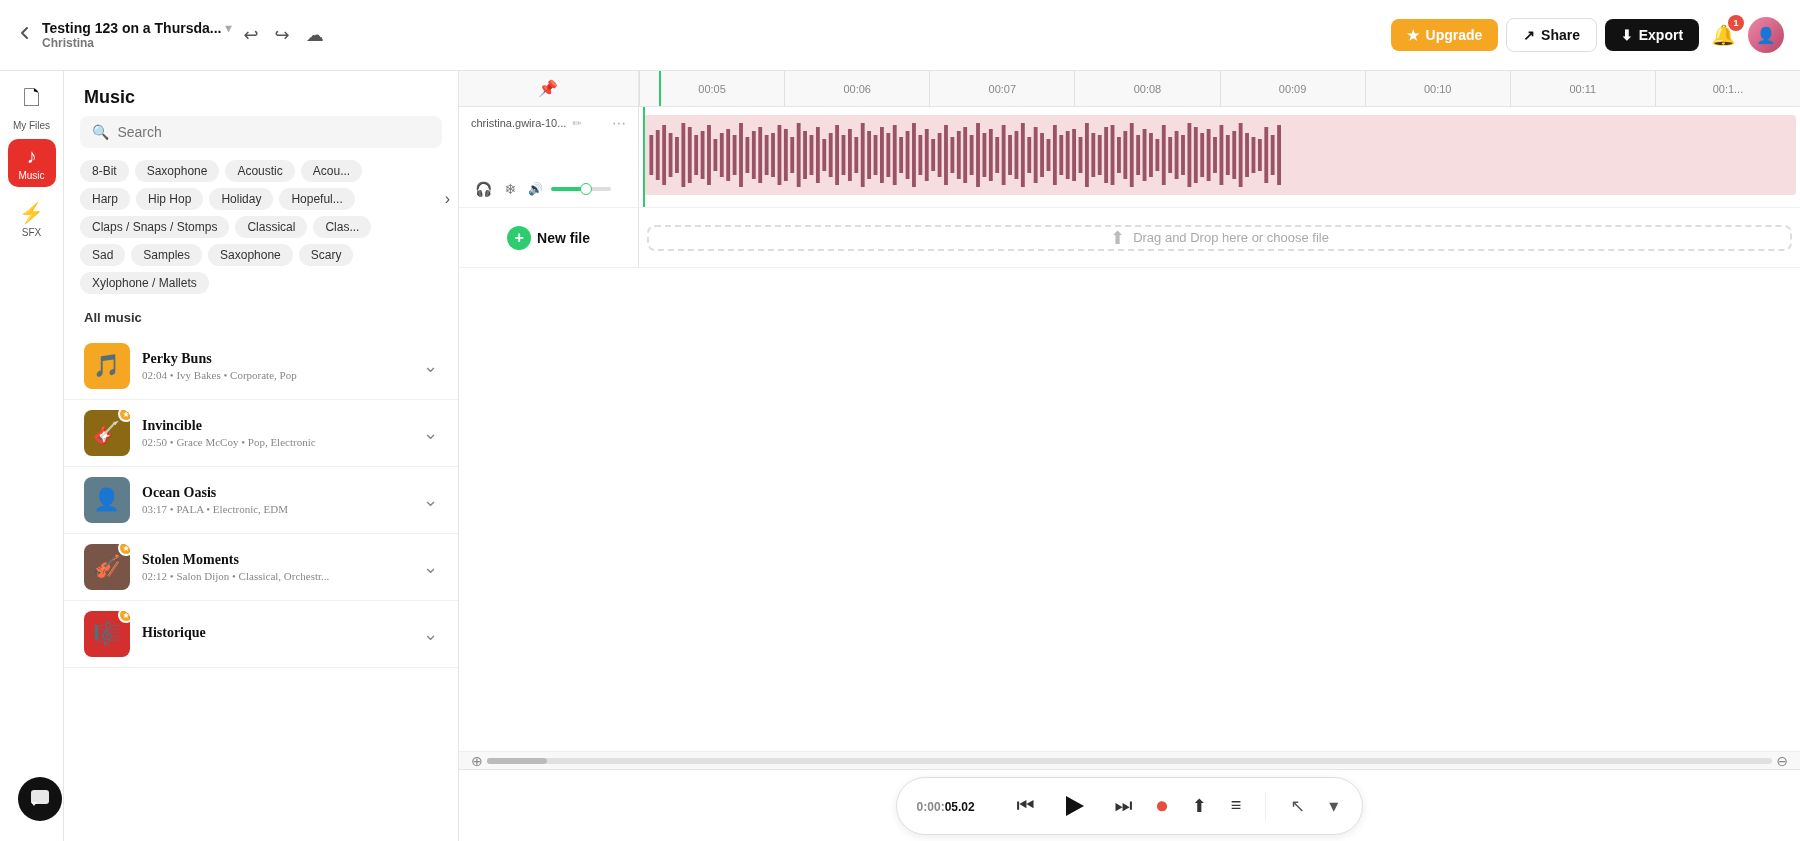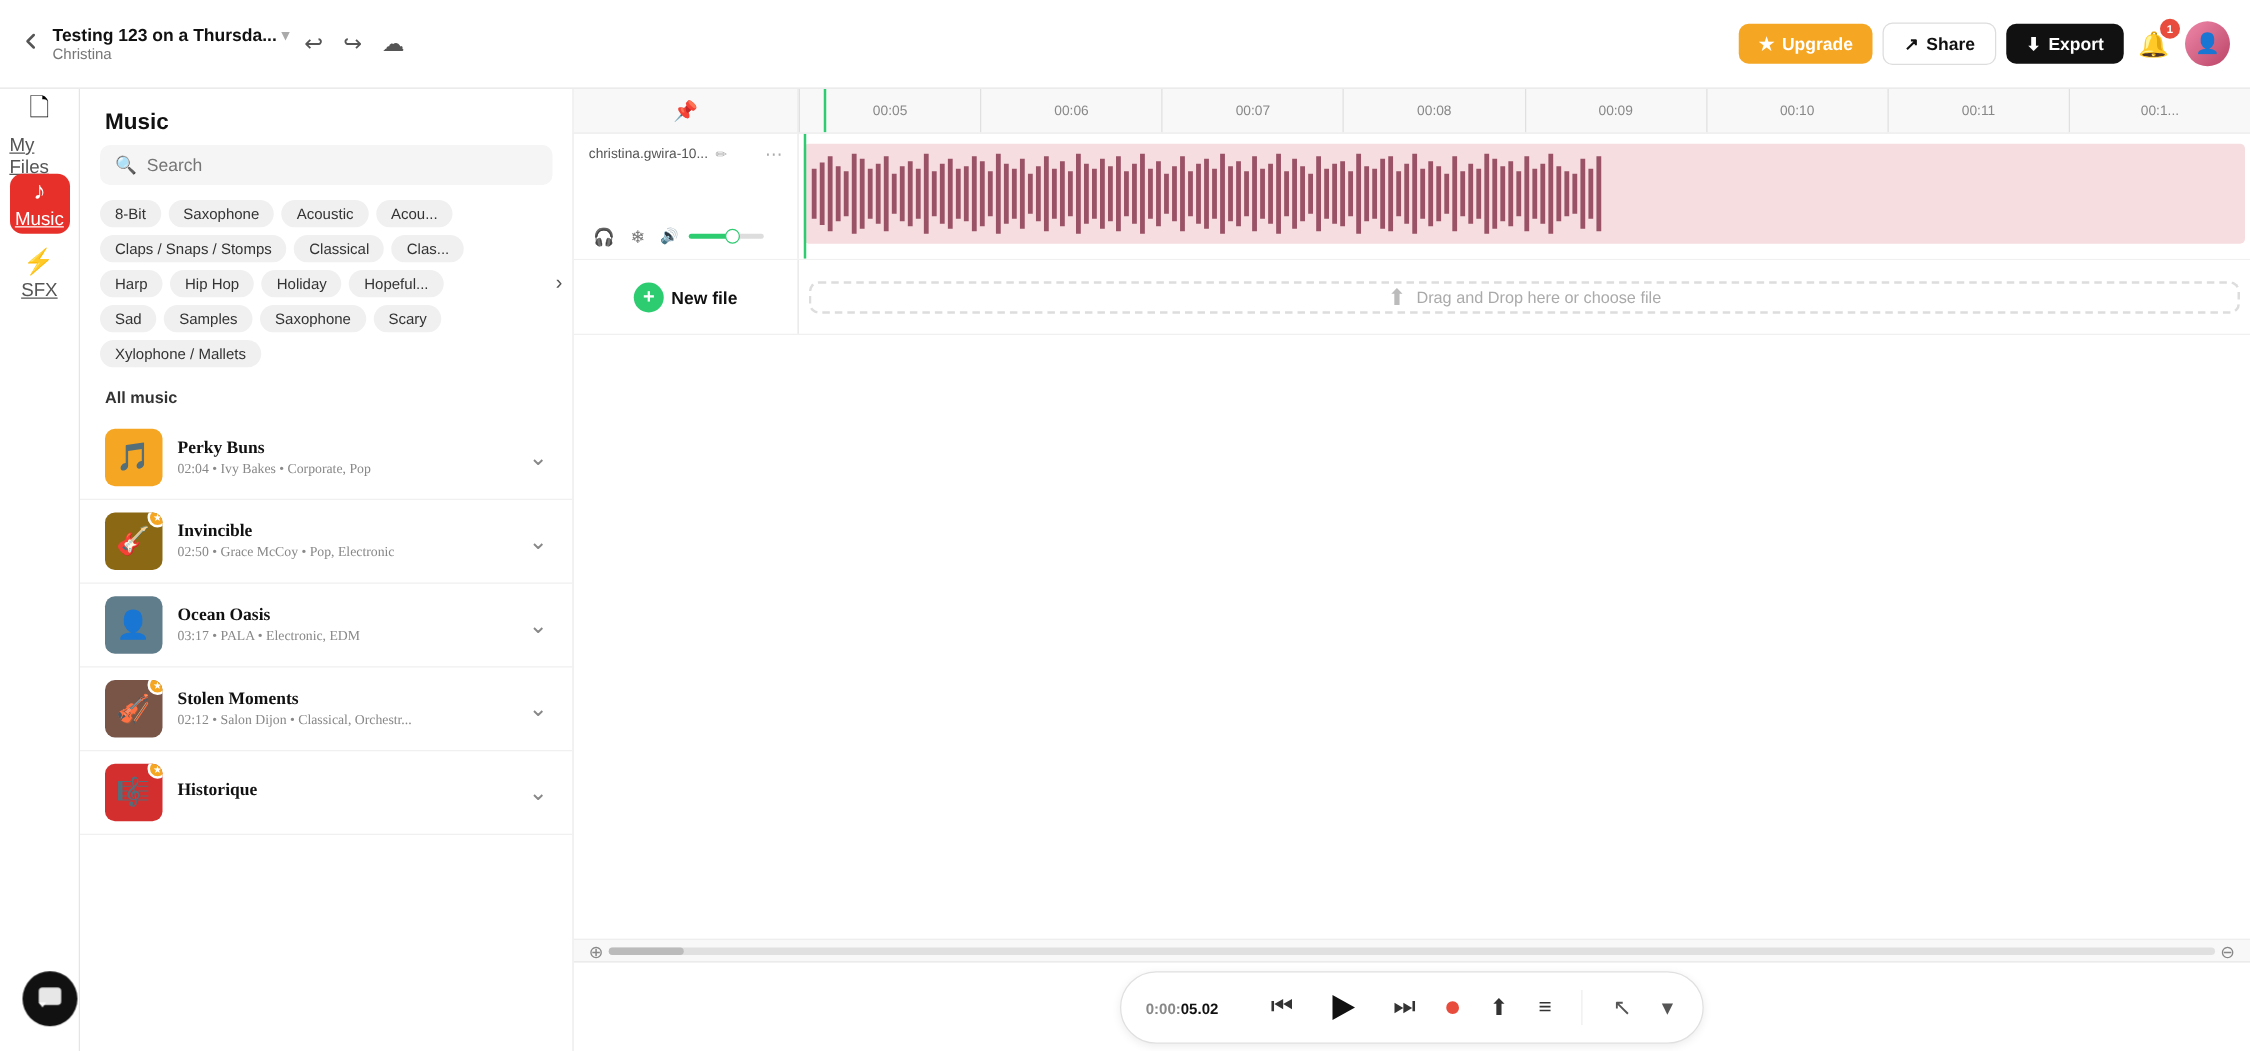--- a/index.html
+++ b/index.html
@@ -12,21 +12,21 @@
       border-bottom: 1px solid #e5e5e5;
       display: flex;
       align-items: center;
       padding: 0 16px;
       gap: 12px;
       z-index: 100;
     }
     .topbar-left { display: flex; align-items: center; gap: 8px; flex: 1; }
     .topbar-title-group { display: flex; flex-direction: column; }
     .topbar-title { font-size: 14px; font-weight: 600; color: #111; display: flex; align-items: center; gap: 4px; }
-    .topbar-subtitle { font-size: 12px; color: #777; }
+    .topbar-subtitle { font-size: 12px; color: #777; font-weight: bold; }
     .topbar-actions { display: flex; align-items: center; gap: 8px; }
     .btn-upgrade { background: #f5a623; color: #fff; border: none; border-radius: 8px; padding: 8px 16px; font-size: 14px; font-weight: 600; cursor: pointer; display: flex; align-items: center; gap: 6px; }
     .btn-share { background: #fff; color: #111; border: 1.5px solid #ddd; border-radius: 8px; padding: 8px 16px; font-size: 14px; font-weight: 600; cursor: pointer; display: flex; align-items: center; gap: 6px; }
     .btn-export { background: #111; color: #fff; border: none; border-radius: 8px; padding: 8px 16px; font-size: 14px; font-weight: 600; cursor: pointer; display: flex; align-items: center; gap: 6px; }
     .icon-btn { background: none; border: none; cursor: pointer; color: #555; font-size: 18px; padding: 4px; }
     .back-btn { background: none; border: none; cursor: pointer; color: #555; font-size: 16px; }
 
     
     .main-layout {
       display: flex;
@@ -50,21 +50,21 @@
       height: 48px;
       display: flex;
       flex-direction: column;
       align-items: center;
       justify-content: center;
       border-radius: 10px;
       cursor: pointer;
       gap: 2px;
     }
     .sidebar-icon-item .icon-symbol { font-size: 20px; }
-    .sidebar-icon-item .icon-label { font-size: 15px; color: #555; text-decoration: underline; }
+    .sidebar-icon-item .icon-label { font-size: 10px; color: #555; }
     .sidebar-icon-item.music-active { background: #e8302a; border-radius: 10px; }
     .sidebar-icon-item.music-active .icon-symbol { color: #fff; }
     .sidebar-icon-item.music-active .icon-label { color: #fff; }
     .chat-bubble {
       position: fixed;
       bottom: 20px;
       left: 18px;
       width: 44px;
       height: 44px;
       background: #111;
@@ -571,32 +571,32 @@
     <div class="tags-row-wrapper">
       <div class="tags-inner-row">
         <span class="tag">8-Bit</span>
         <span class="tag">Saxophone</span>
         <span class="tag">Acoustic</span>
         <span class="tag">Acou...</span>
       </div>
     </div>
     <div class="tags-row-wrapper">
       <div class="tags-inner-row">
-        <span class="tag">Claps / Snaps / Stomps</span>
-        <span class="tag">Classical</span>
-        <span class="tag">Clas...</span>
-      </div>
-    </div>
-    <div class="tags-row-wrapper">
-      <div class="tags-inner-row">
         <span class="tag">Harp</span>
         <span class="tag">Hip Hop</span>
         <span class="tag">Holiday</span>
         <span class="tag">Hopeful...</span>
         <button class="chevron-right-btn">›</button>
+      </div>
+    </div>
+    <div class="tags-row-wrapper">
+      <div class="tags-inner-row">
+        <span class="tag">Claps / Snaps / Stomps</span>
+        <span class="tag">Classical</span>
+        <span class="tag">Clas...</span>
       </div>
     </div>
     <div class="tags-row-wrapper">
       <div class="tags-inner-row">
         <span class="tag">Sad</span>
         <span class="tag">Samples</span>
         <span class="tag">Saxophone</span>
         <span class="tag">Scary</span>
       </div>
     </div>

